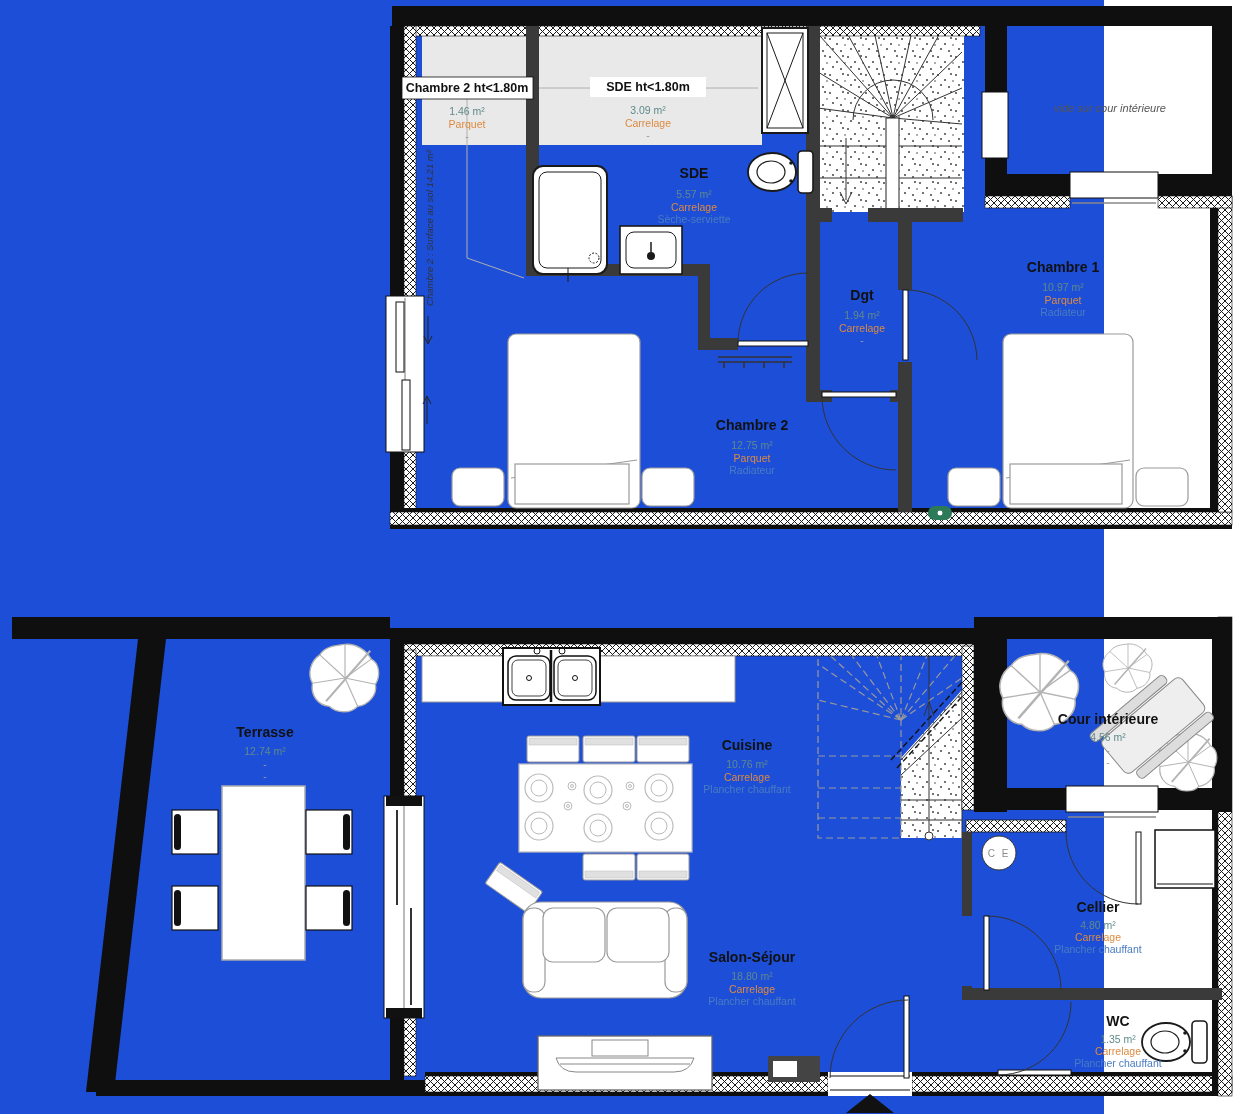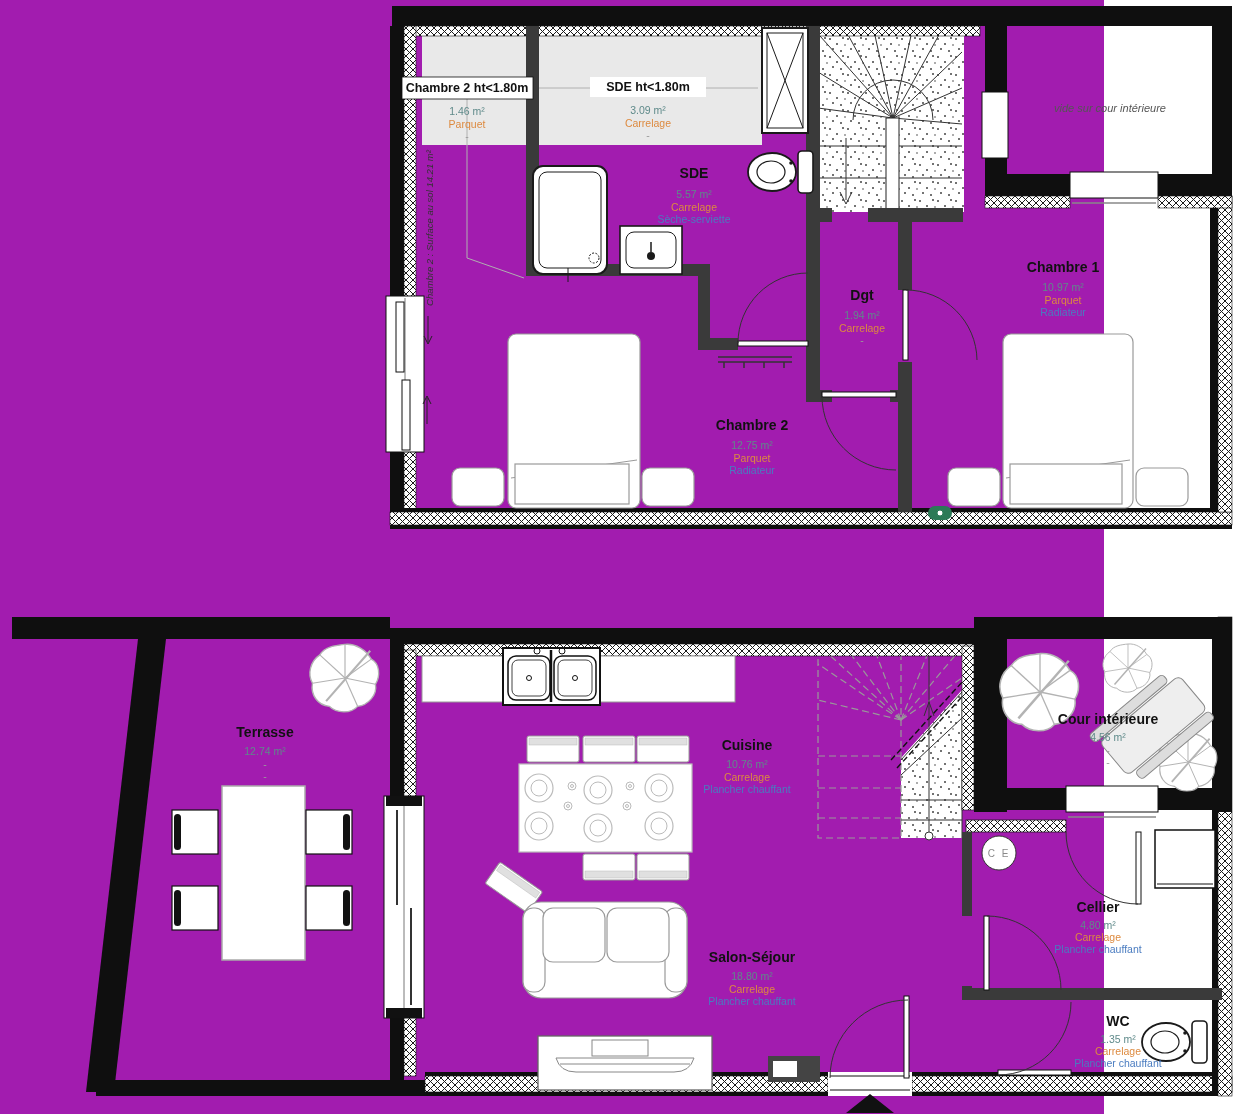--- a/index.html
+++ b/index.html
@@ -1,16 +1,16 @@
 <!DOCTYPE html>
 <html><head>
 <meta charset="utf-8">
 <style>
   html,body{margin:0;padding:0;background:#fff;}
-  .page{width:1104px;height:1114px;position:relative;background:#a21caf;}
+  .page{width:1104px;height:1114px;position:relative;background:#1d4ed8;}
   svg text{font-family:"Liberation Sans","DejaVu Sans",sans-serif;text-anchor:middle;}
   .t-name{font-weight:bold;font-size:14px;fill:#111;}
   .t-name-sm{font-weight:bold;font-size:12.5px;fill:#111;}
   .t-area{font-size:10.5px;fill:#5f8a8a;}
   .t-floor{font-size:10.5px;fill:#dd8a3f;}
   .t-heat{font-size:10.5px;fill:#4a7cc0;}
   .t-dash{font-size:10.5px;fill:#9a9a9a;}
   .t-vide{font-style:italic;font-size:11px;fill:#555;}
   .t-note{font-style:italic;font-size:9.5px;fill:#333;}
   .t-ce{font-size:10px;fill:#8a8a8a;letter-spacing:2px;}

